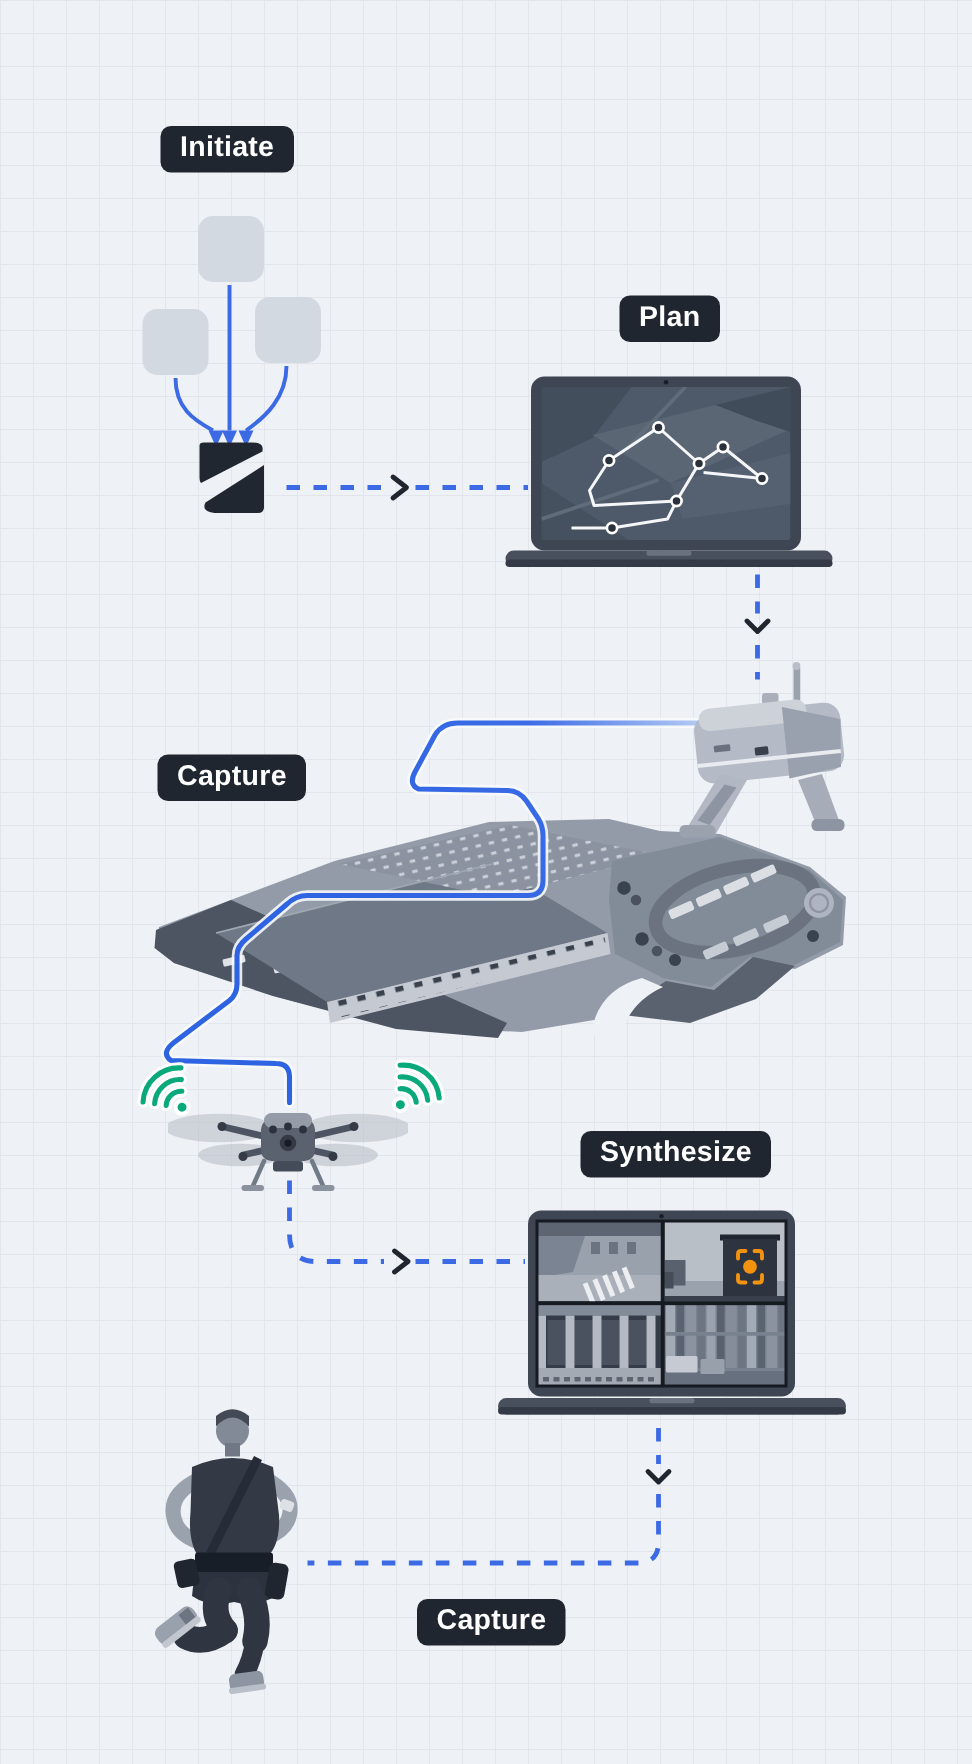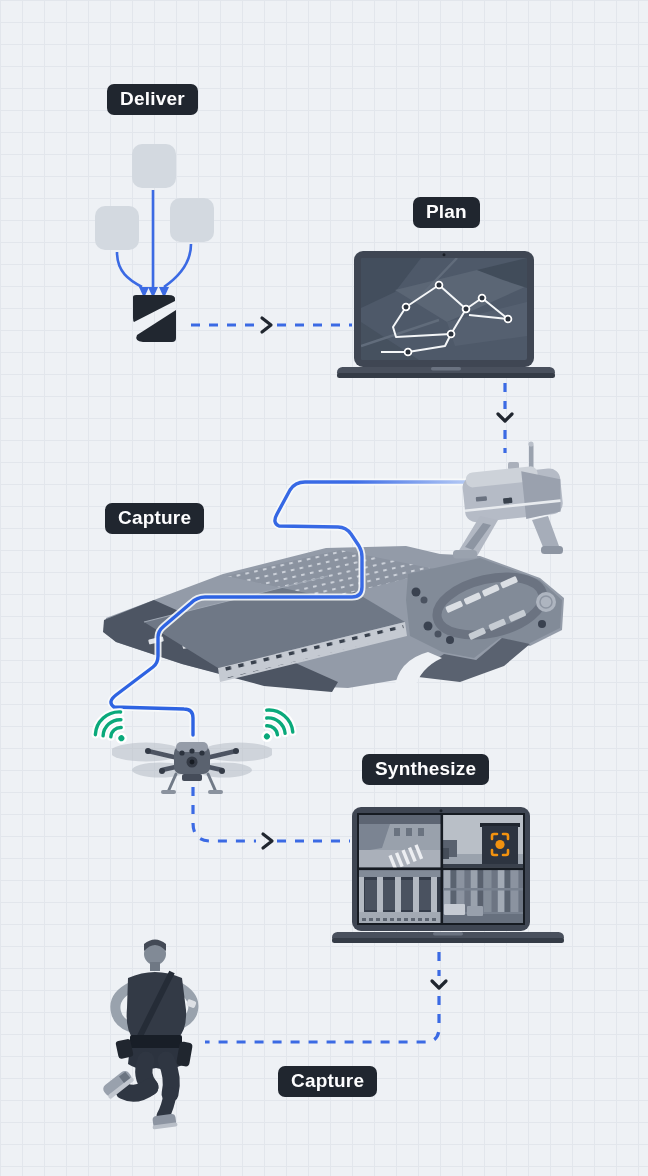--- a/index.html
+++ b/index.html
@@ -412,19 +412,19 @@
     </g>
 
     <path d="M66 124 Q74 142 70 158" stroke="#2f3642" stroke-width="17" fill="none" stroke-linecap="round"></path>
     <path d="M70 158 Q68 171 63 180" stroke="#2f3642" stroke-width="13" fill="none" stroke-linecap="round"></path>
     <g transform="rotate(-8 64 186)">
       <rect x="53" y="179" width="23" height="12" rx="4" fill="#8d95a2"></rect>
       <rect x="52" y="188" width="25" height="4" rx="2" fill="#b9bfc8"></rect>
     </g>
   </svg>
 
-  <div class="badge" style="left:107px;top:84px">Deliver</div>
+  <div class="badge" style="left:107px;top:84px">Initiate</div>
   <div class="badge" style="left:413px;top:197px">Plan</div>
   <div class="badge" style="left:105px;top:503px">Capture</div>
-  <div class="badge" style="left:362px;top:754px">Synthesize</div>
+  <div class="badge" style="left:387px;top:754px">Synthesize</div>
   <div class="badge" style="left:278px;top:1066px">Capture</div>
 
 </div>
 
 </body></html>

